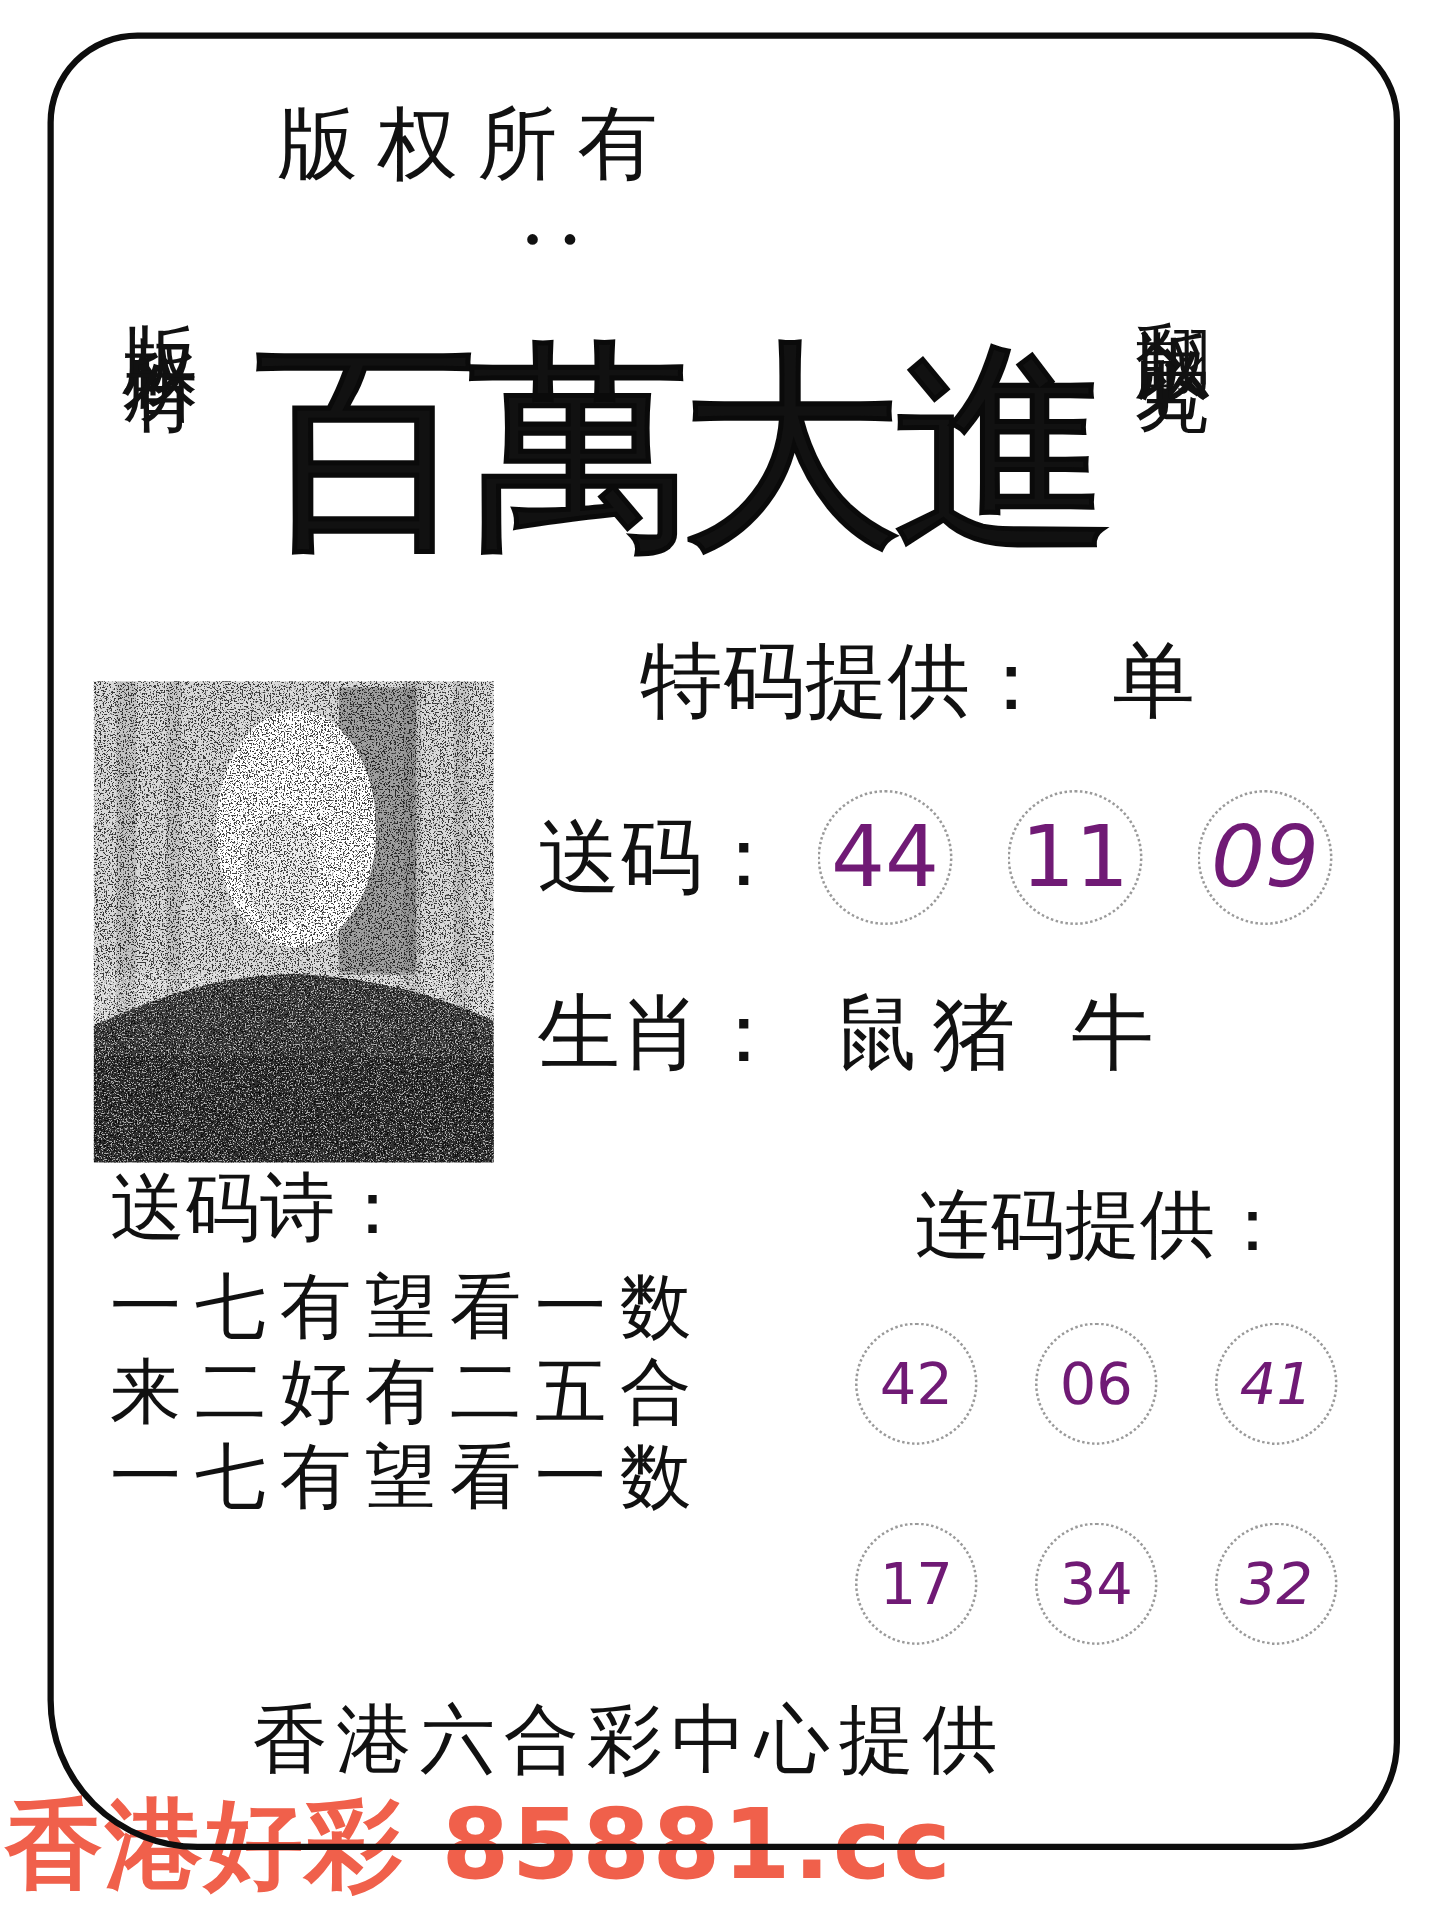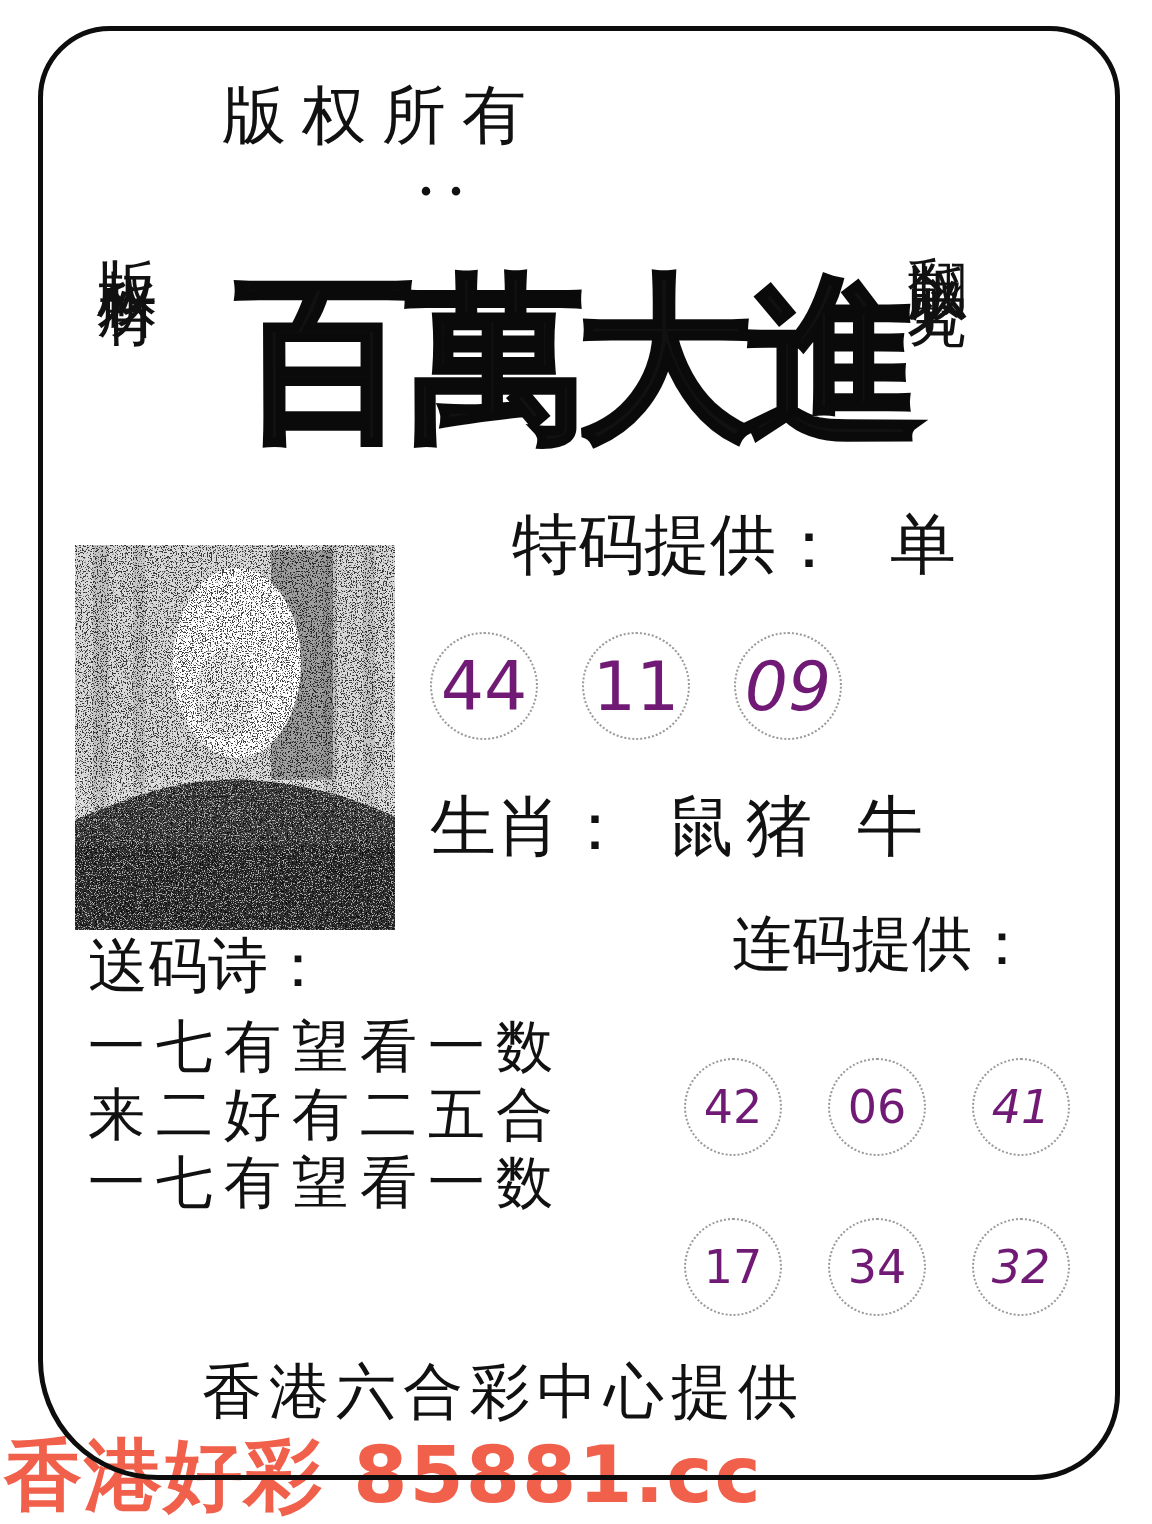--- a/index.html
+++ b/index.html
@@ -32,25 +32,24 @@
   }
   .v-text{
     writing-mode:vertical-rl;text-orientation:upright;
     font-size:60px;letter-spacing:10px;line-height:1;
     position:absolute;white-space:nowrap;
   }
   .copyright{left:98px;top:212px;}
   .antipiracy{left:908px;top:208px;}
   .main-title{
     position:absolute;left:204px;top:252px;width:690px;
-    font-size:178px;line-height:1.2;font-weight:700;
+    font-size:178px;line-height:1.2;font-weight:400;
     white-space:nowrap;letter-spacing:-8px;
     -webkit-text-stroke:4px #0a0a0a;
     font-family:"DejaVu Serif", serif;
-    margin-left:32px;
   }
   
   .text-row{position:absolute;font-size:66px;white-space:nowrap;}
   .special-row{left:512px;top:500px;}
   .special-row .value{margin-left:48px;}
   .zodiac-row{left:430px;top:782px;}
   .zodiac-row .value{margin-left:40px;letter-spacing:12px;}
   .num-row{
     position:absolute;display:flex;align-items:center;
   }
@@ -65,21 +64,21 @@
   .circle.big{width:104px;height:104px;font-size:68px;margin-right:44px;}
   .circle.small{width:94px;height:94px;font-size:46px;margin-right:46px;}
   .circle:last-child{margin-right:0;font-style:italic;}
   
   .photo{position:absolute;left:75px;top:545px;width:320px;height:385px;}
   
   .poem{position:absolute;left:88px;top:926px;}
   .poem-label{font-size:60px;white-space:nowrap;}
   .poem-line{font-size:57px;letter-spacing:11px;white-space:nowrap;margin-top:11px;line-height:1;}
   
-  .lianma-label{position:absolute;left:732px;top:904px;font-size:60px;white-space:nowrap;}
+  .lianma-label{position:absolute;left:732px;top:940px;font-size:60px;white-space:nowrap;}
   .lianma-row1{left:684px;top:1058px;}
   .lianma-row2{left:684px;top:1218px;}
   
   .footer{
     position:absolute;left:202px;top:1352px;
     font-size:60px;letter-spacing:7px;white-space:nowrap;
   }
   .watermark{
     position:absolute;left:4px;top:1424px;z-index:1;
     font-family:"DejaVu Sans", sans-serif;
@@ -129,20 +128,21 @@
       <rect x="196" y="5" width="62" height="230" fill="#6d6d6d" opacity="0.55"></rect>
       <ellipse cx="162" cy="118" rx="64" ry="95" fill="#ffffff"></ellipse>
       <ellipse cx="150" cy="150" rx="30" ry="45" fill="#eeeeee"></ellipse>
       <path d="M0,385 L0,275 C55,252 95,236 160,234 C235,238 285,255 320,272 L320,385 Z" fill="#3c3c3c"></path>
       <rect x="0" y="300" width="320" height="85" fill="#2e2e2e"></rect>
       <rect x="0" y="0" width="320" height="385" filter="url(#spkB)" opacity="0.75"></rect>
       <rect x="0" y="240" width="320" height="145" filter="url(#spkW)" opacity="0.6"></rect>
     </svg>
 
     <div class="num-row songma-row">
+      <span class="lbl">送码：</span>
       <span class="circle big">44</span>
       <span class="circle big">11</span>
       <span class="circle big">09</span>
     </div>
 
     <div class="text-row zodiac-row">
       <span>生肖：</span><span class="value">鼠猪 牛</span>
     </div>
 
     <div class="poem">

